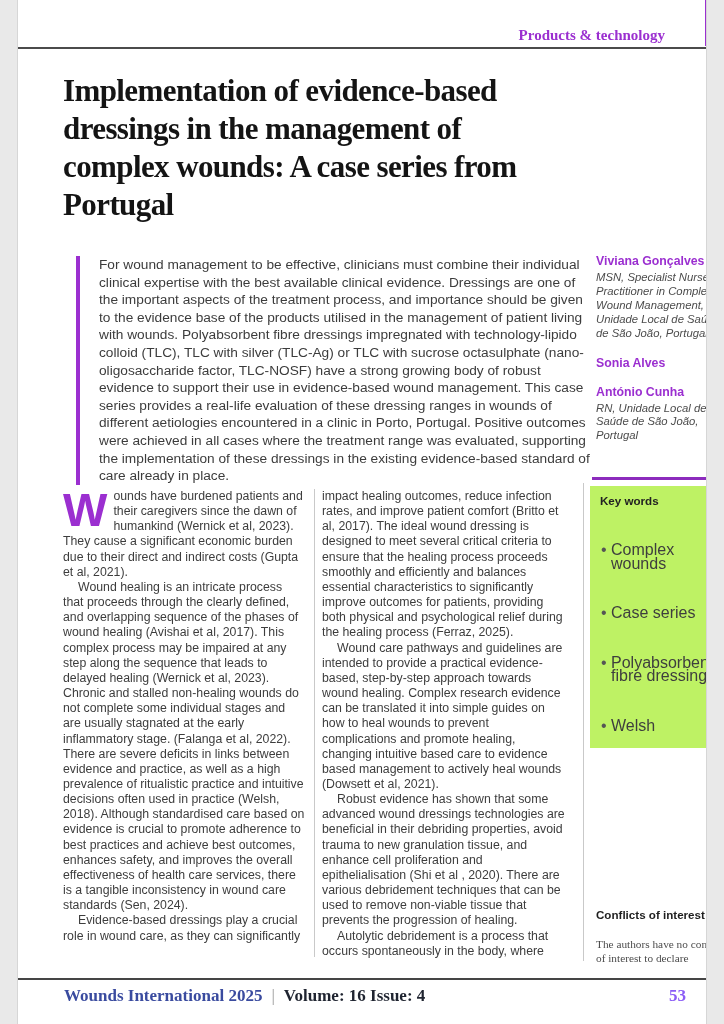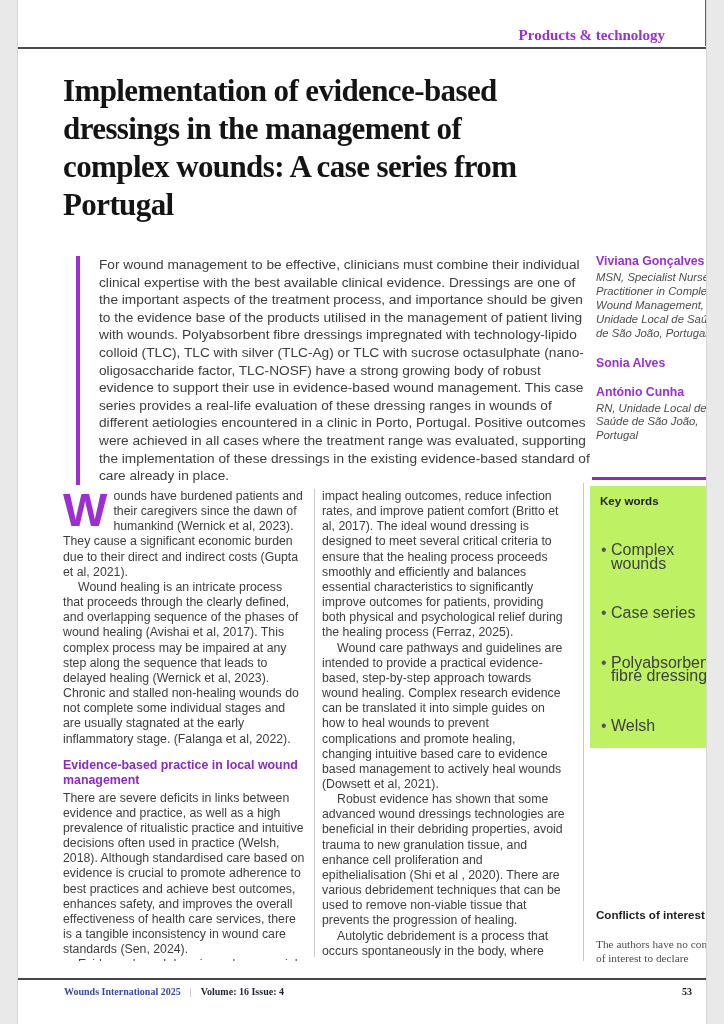--- a/index.html
+++ b/index.html
@@ -67,28 +67,28 @@
     margin:11px 0 2px 0;
   }
   .sidebar-divider{ position:absolute; left:565px; top:483px; width:1px; height:478px; background:#c9c9c9; }
   
   .conflicts{ position:absolute; left:578px; top:908px; width:138px; }
   .conflicts-heading{ font-weight:bold; font-size:11.6px; color:#1e1e1e; margin-bottom:16px; }
   .conflicts-text{ font-size:11.3px; line-height:14.2px; color:#4c4c4c;font-family:Liberation Serif, serif; }
   
   .footer-rule{ position:absolute; top:978px; left:0; width:724px; height:2px; background:#454545; }
   .footer{
-    position:absolute; top:986px; left:46px; right:14px;
+    position:absolute; top:986px; left:46px; right:20px;
     display:flex; align-items:baseline;
-    font-family:"Liberation Serif", serif; font-weight:bold; font-size:10px;
+    font-family:"Liberation Serif", serif; font-weight:bold; font-size:17px;
   }
   .footer-journal{ color:#3a4b9f; }
   .footer-sep{ color:#9a9a9a; margin:0 9px; font-weight:normal; }
   .footer-issue{ color:#1f2430; }
-  .footer-page{ margin-left:auto; color:#0f172a; }
+  .footer-page{ margin-left:auto; color:#8b5cf6; }
 </style>
 </head>
 <body>
 
 <div class="page">
 
   <div class="header-label">Products &amp; technology</div>
   <div class="header-vbar"></div>
   <div class="header-rule"></div>
 
@@ -126,21 +126,20 @@
       <li>Welsh</li>
     </ul>
   </div>
 
   <div class="body-columns">
     <div class="col">
       <p>
         <span class="dropcap">W</span><span>ounds have burdened patients and their caregivers since the dawn of humankind (Wernick et al, 2023). They cause a significant economic burden due to their direct and indirect costs (Gupta et al, 2021).</span>
       </p>
       <p class="indent">Wound healing is an intricate process that proceeds through the clearly defined, and overlapping sequence of the phases of wound healing (Avishai et al, 2017). This complex process may be impaired at any step along the sequence that leads to delayed healing (Wernick et al, 2023). Chronic and stalled non-healing wounds do not complete some individual stages and are usually stagnated at the early inflammatory stage. (Falanga et al, 2022).</p>
-      <div class="section-heading">Evidence-based practice in local wound management</div>
       <p>There are severe deficits in links between evidence and practice, as well as a high prevalence of ritualistic practice and intuitive decisions often used in practice (Welsh, 2018). Although standardised care based on evidence is crucial to promote adherence to best practices and achieve best outcomes, enhances safety, and improves the overall effectiveness of health care services, there is a tangible inconsistency in wound care standards (Sen, 2024).</p>
       <p class="indent">Evidence-based dressings play a crucial role in wound care, as they can significantly</p>
     </div>
     <div class="col-divider"></div>
     <div class="col" style="width:244px;">
       <p>impact healing outcomes, reduce infection rates, and improve patient comfort (Britto et al, 2017). The ideal wound dressing is designed to meet several critical criteria to ensure that the healing process proceeds smoothly and efficiently and balances essential characteristics to significantly improve outcomes for patients, providing both physical and psychological relief during the healing process (Ferraz, 2025).</p>
       <p class="indent">Wound care pathways and guidelines are intended to provide a practical evidence-based, step-by-step approach towards wound healing. Complex research evidence can be translated it into simple guides on how to heal wounds to prevent complications and promote healing, changing intuitive based care to evidence based management to actively heal wounds (Dowsett et al, 2021).</p>
       <p class="indent">Robust evidence has shown that some advanced wound dressings technologies are beneficial in their debriding properties, avoid trauma to new granulation tissue, and enhance cell proliferation and epithelialisation (Shi et al , 2020). There are various debridement techniques that can be used to remove non-viable tissue that prevents the progression of healing.</p>
       <p class="indent">Autolytic debridement is a process that occurs spontaneously in the body, where phagocytes, leukocytes and proteolytic enzymes target and degrade tissue that</p>
     </div>

